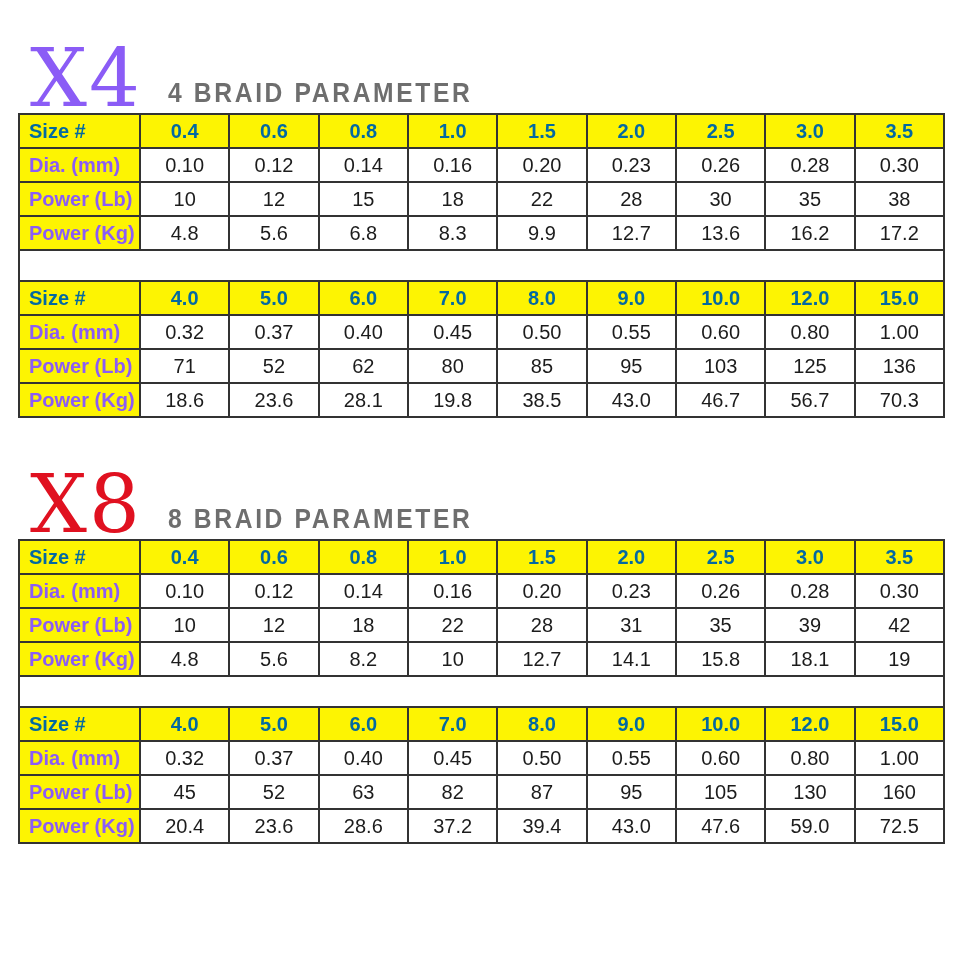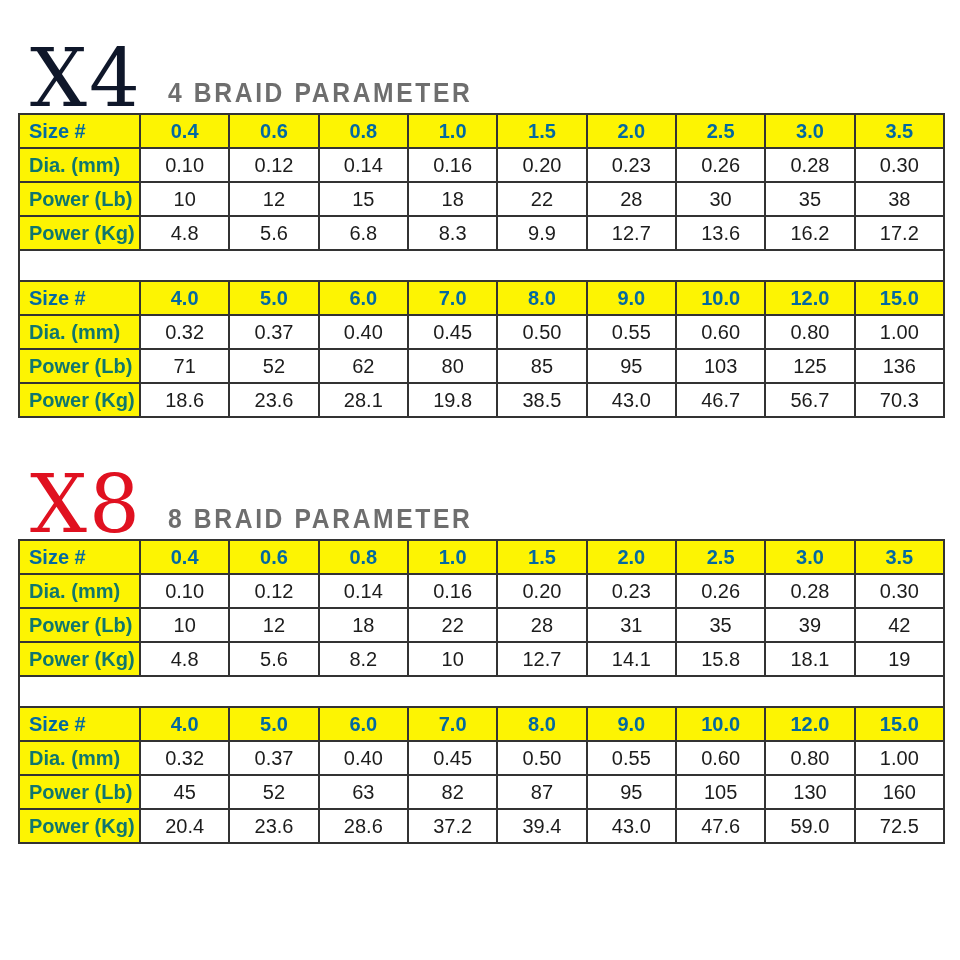--- a/index.html
+++ b/index.html
@@ -53,39 +53,39 @@
     font-size: 20px;
     color: #1c1c1c;
     background: #ffffff;
     overflow: hidden;
   }
   .param-table td.label-cell {
     background: var(--header-bg, #fdf402);
     text-align: left;
     padding-left: 9px;
     font-weight: bold;
-    color: #0f766e;
+    color: #8b5cf6;
     font-size: 20px;
   }
   .param-table tr.header-row td {
     background: var(--header-bg, #fdf402);
     font-weight: bold;
     color: #0369a1;
   }
   .param-table tr.spacer-row td {
     background: #ffffff;
     height: 31px;
   }
 </style>
 </head>
 <body>
 
 <div class="section">
   <div class="section-header first">
-    <span class="logo" style="color: #0f172a;">X4</span>
+    <span class="logo" style="color: #8b5cf6;">X4</span>
     <span class="subtitle">4 BRAID PARAMETER</span>
   </div>
   <table class="param-table">
     <colgroup>
       <col class="label-col">
       <col>
         <col>
         <col>
         <col>
         <col>

